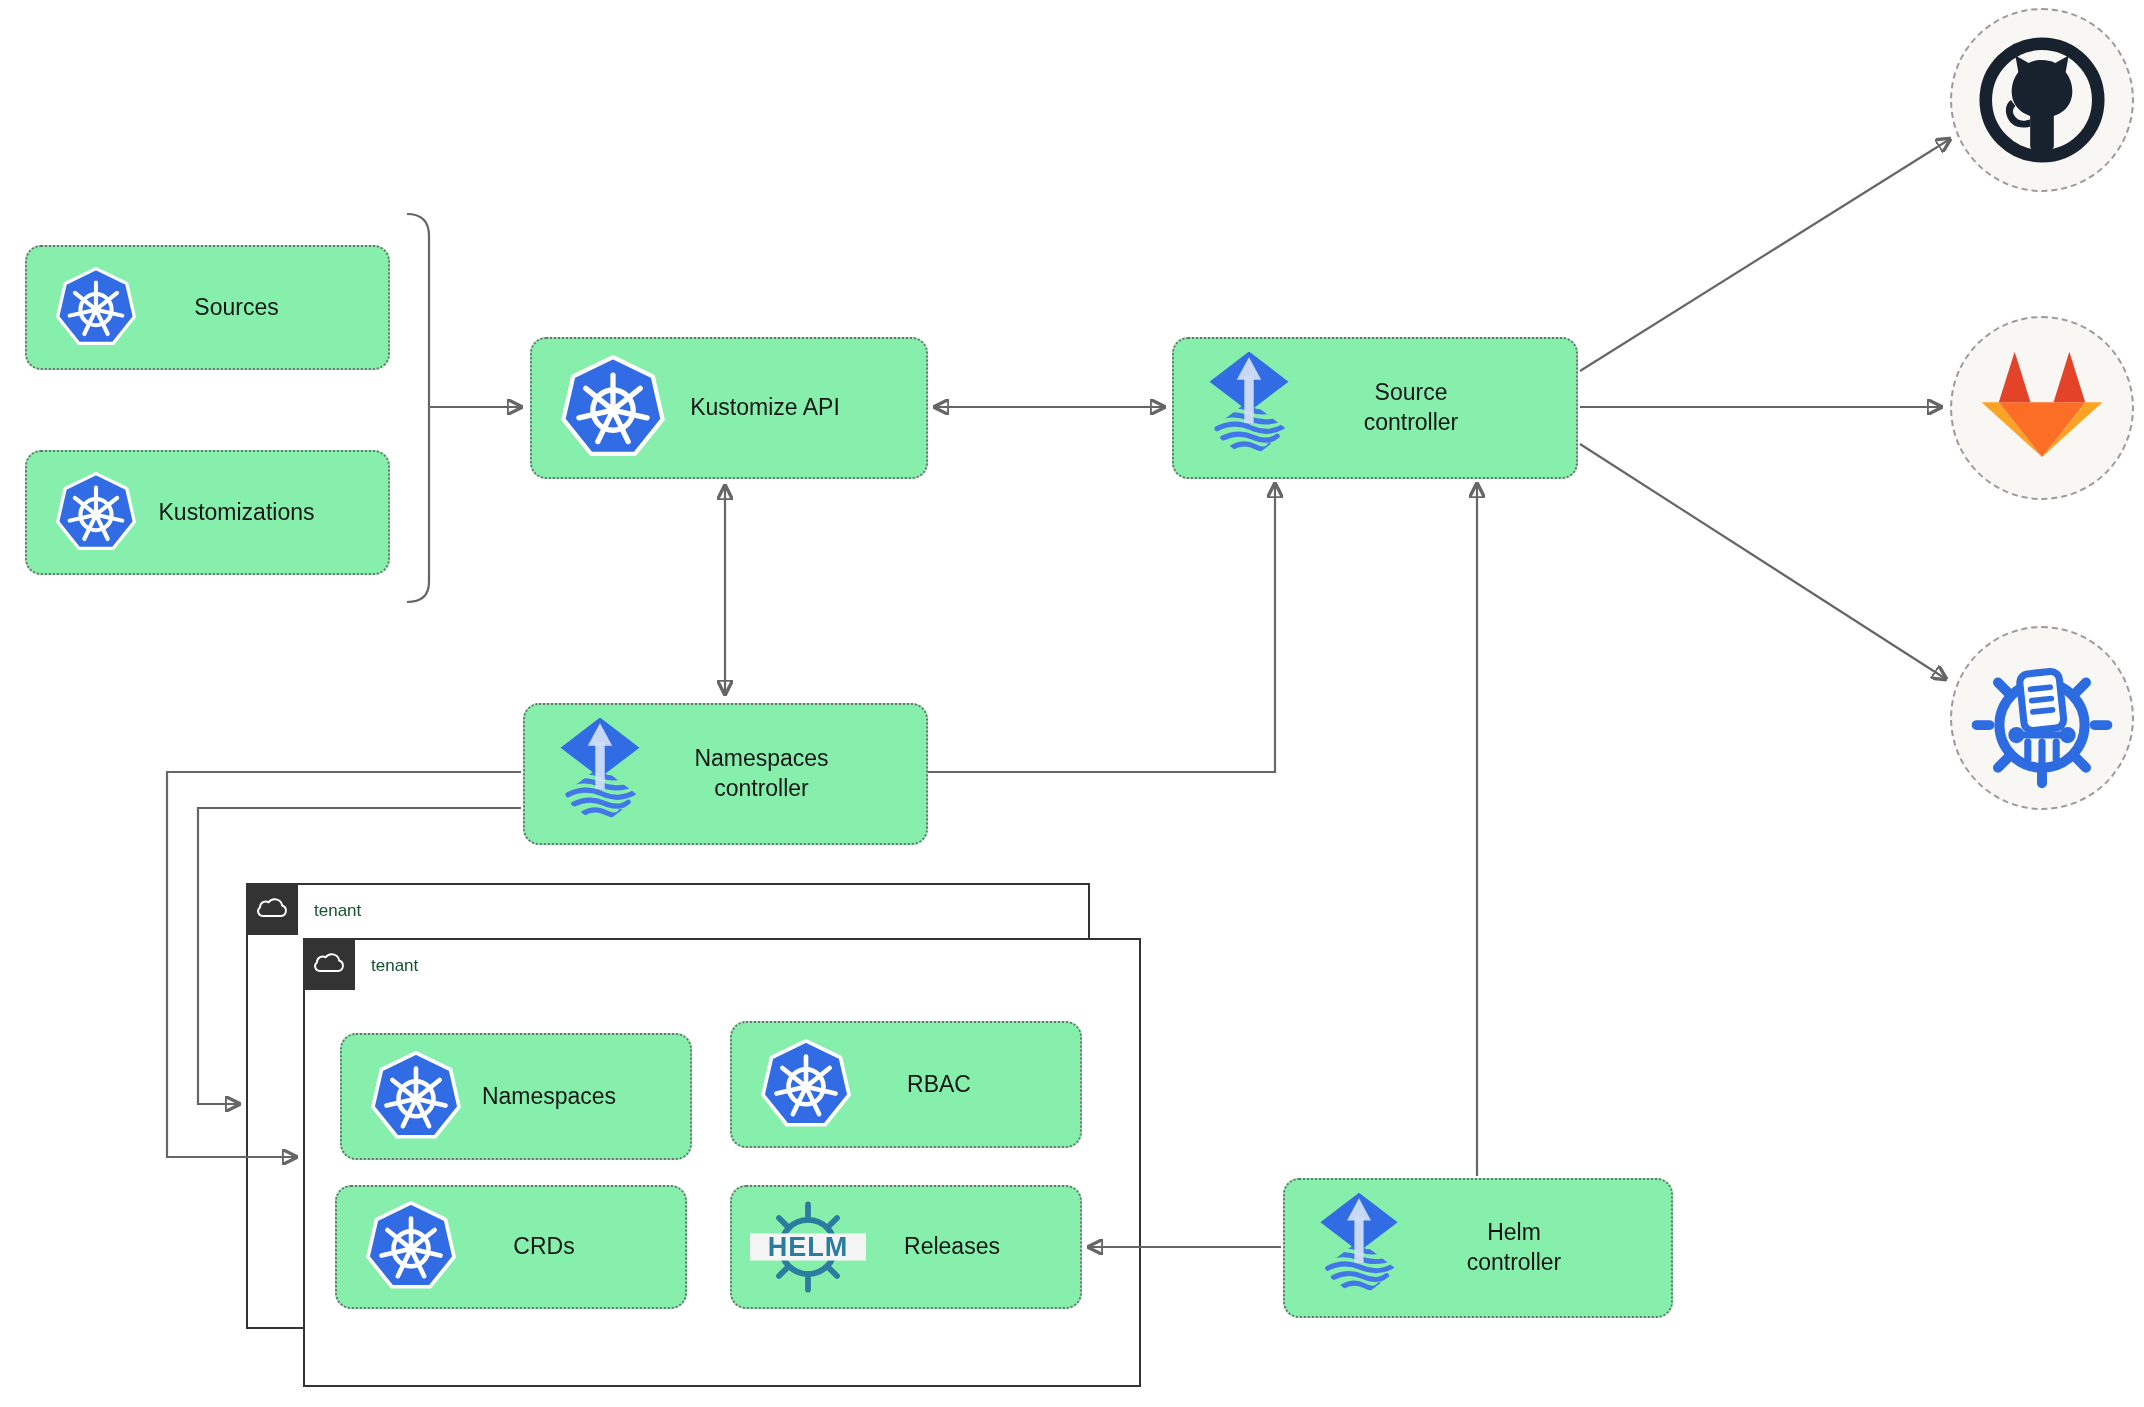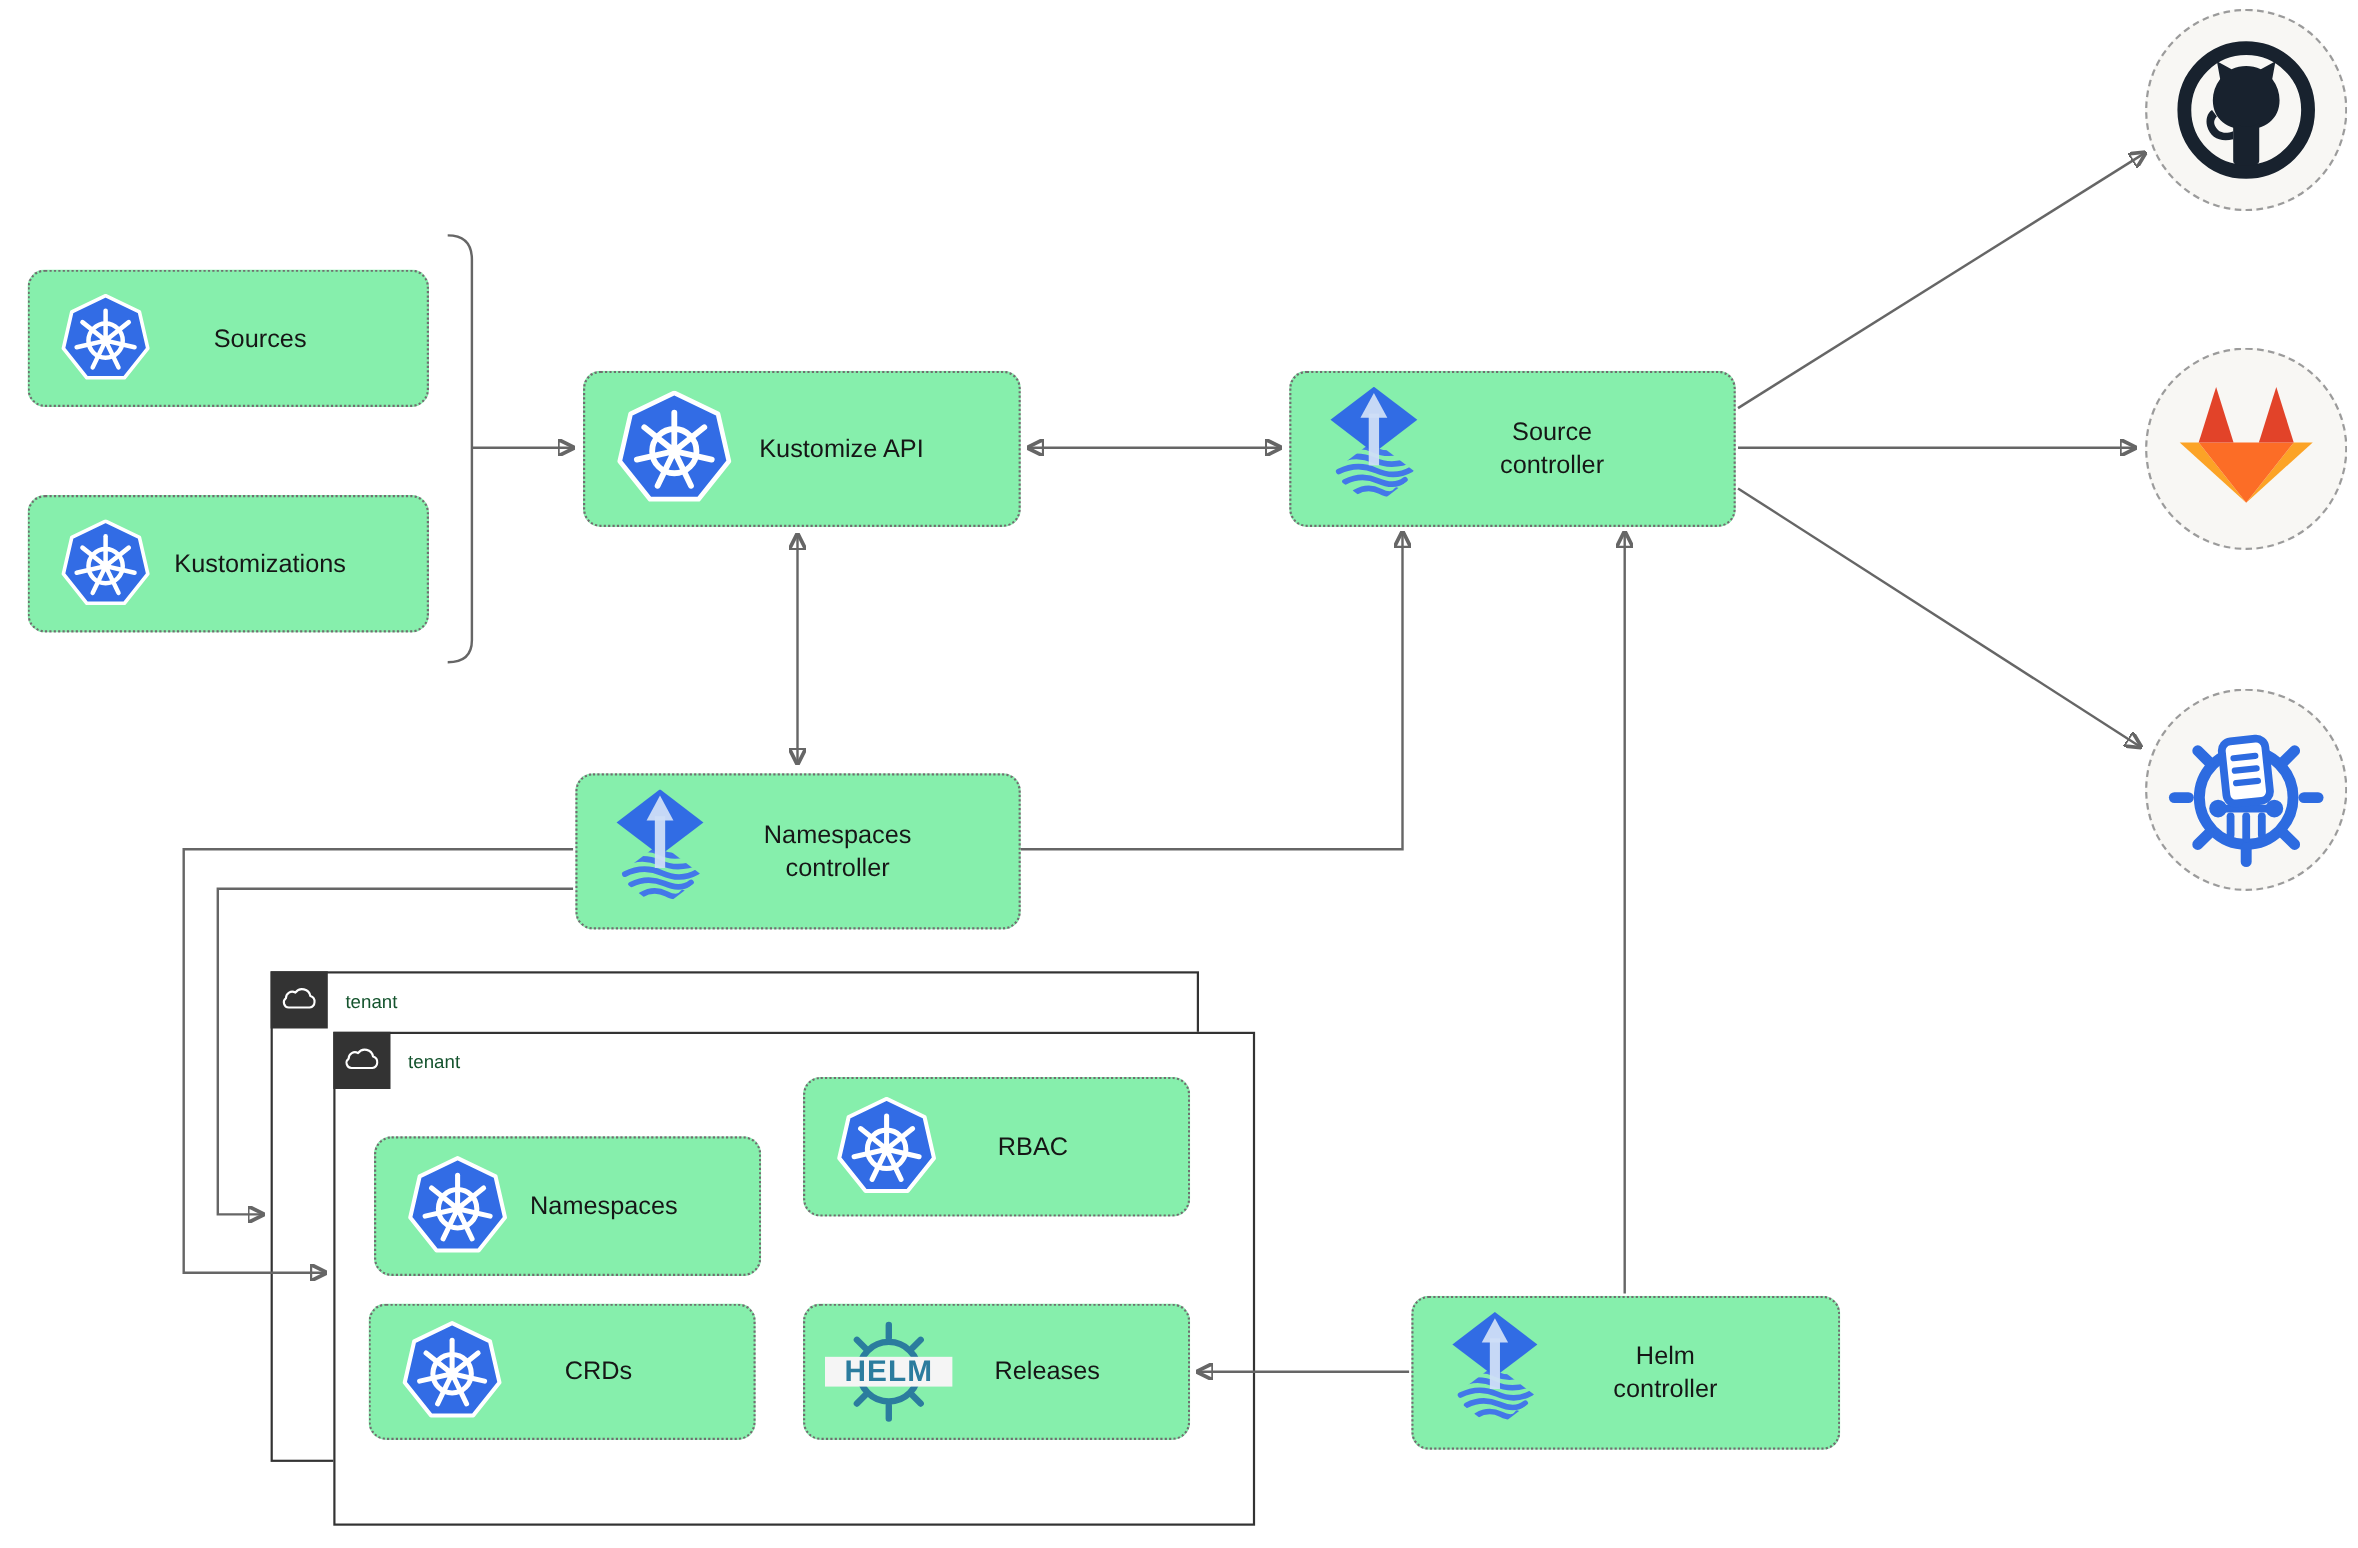--- a/index.html
+++ b/index.html
@@ -213,21 +213,21 @@
 controller</span>
   </div>
 
   <div class="node" style="left:340px;top:1033px;width:352px;height:127px;">
     <svg class="icon" width="92" height="92" viewBox="0 0 100 100">
         <use href="#sym-k8s"></use>
       </svg>
     <span class="label" style="padding-left:66px;">Namespaces</span>
   </div>
 
-  <div class="node" style="left:730px;top:979px;width:352px;height:127px;">
+  <div class="node" style="left:730px;top:1021px;width:352px;height:127px;">
     <svg class="icon" width="92" height="92" viewBox="0 0 100 100">
         <use href="#sym-k8s"></use>
       </svg>
     <span class="label" style="padding-left:66px;">RBAC</span>
   </div>
 
   <div class="node" style="left:335px;top:1185px;width:352px;height:124px;">
     <svg class="icon" width="92" height="92" viewBox="0 0 100 100">
         <use href="#sym-k8s"></use>
       </svg>

